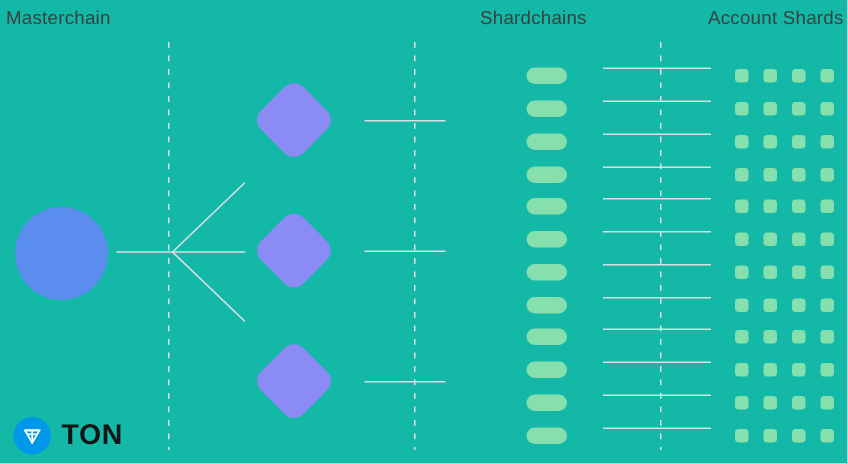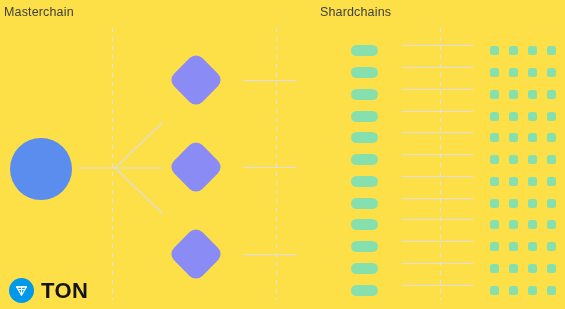--- a/index.html
+++ b/index.html
@@ -5,21 +5,21 @@
 <style>
   html, body {
     margin: 0;
     padding: 0;
     background: #ffffff;
   }
   #canvas {
     position: relative;
     width: 565px;
     height: 309px;
-    background: #fde047;
+    background: #14b8a6;
     overflow: hidden;
     font-family: "Liberation Sans", sans-serif;
     -webkit-font-smoothing: antialiased;
   }
 
   
   .col-header {
     position: absolute;
     top: 5px;
     font-size: 12.5px;
@@ -154,34 +154,35 @@
     width: 25px;
     height: 25px;
     border-radius: 50%;
     background: #0098ea;
     display: flex;
     align-items: center;
     justify-content: center;
   }
   .ton-word {
     margin-left: 7px;
-    font-size: 22px;
+    font-size: 19px;
     font-weight: bold;
     color: #12141a;
     letter-spacing: 0.4px;
     line-height: 1;
   }
 </style>
 </head>
 <body>
 
 <div id="canvas">
 
   <div class="col-header hdr-master">Masterchain</div>
   <div class="col-header hdr-shard">Shardchains</div>
+  <div class="col-header hdr-account">Account Shards</div>
 
   <div class="divider div-1"></div>
   <div class="divider div-2"></div>
   <div class="divider div-3"></div>
 
   <div class="master-circle"></div>
 
   <svg class="fan" width="565" height="309" viewBox="0 0 565 309">
     <g stroke="#dcdee3" stroke-width="1.1" fill="none" stroke-linecap="round">
       <line x1="78" y1="168" x2="115" y2="168"></line>

